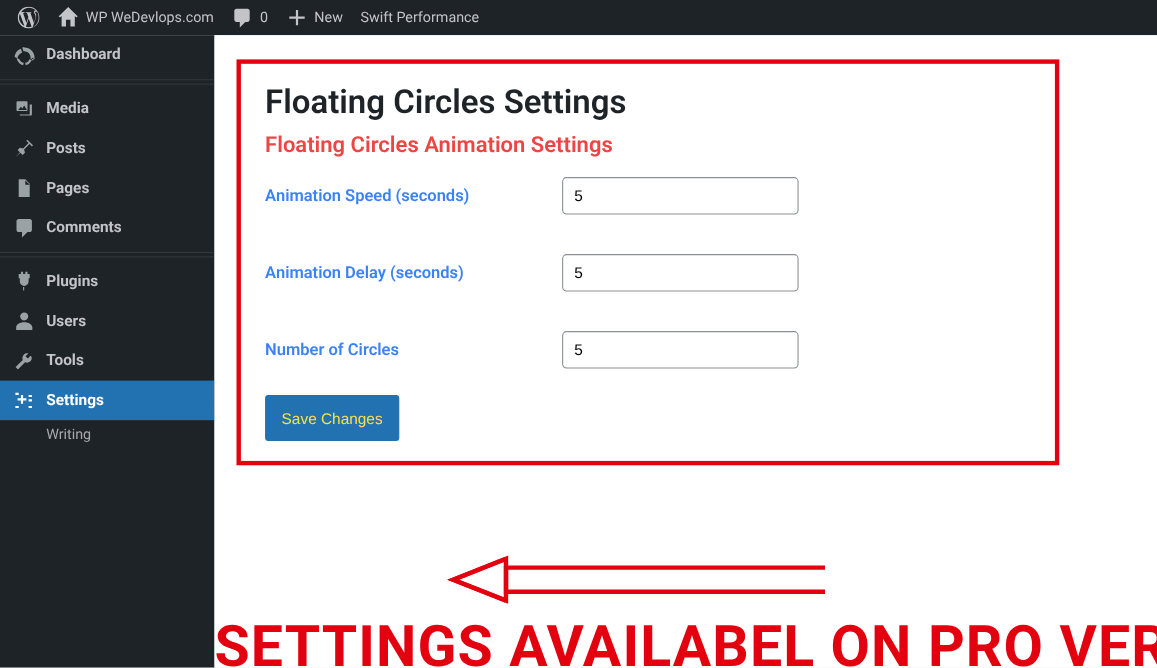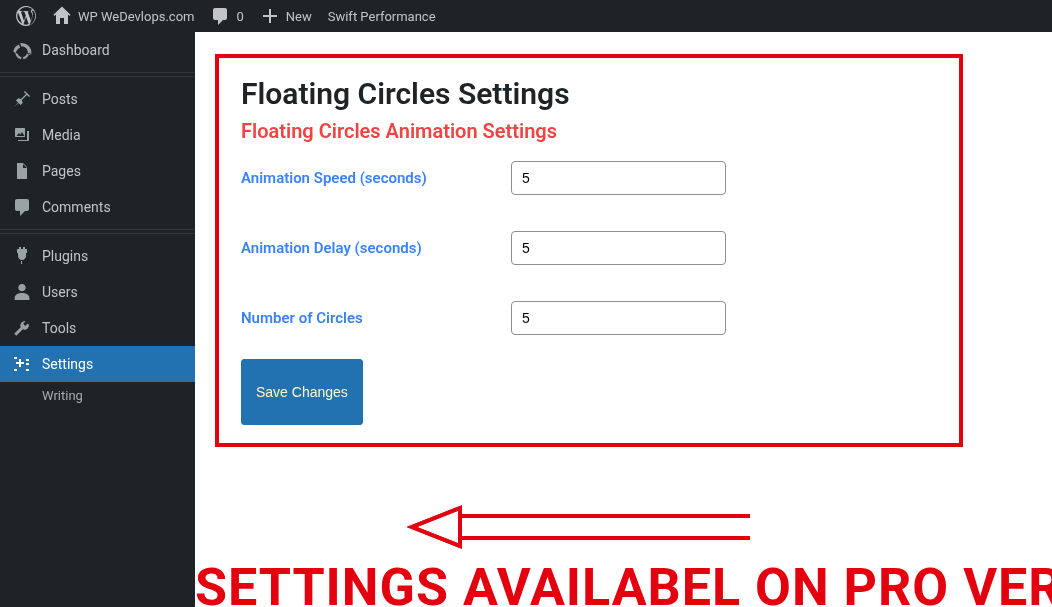--- a/index.html
+++ b/index.html
@@ -4,38 +4,38 @@
 <style>
   * { box-sizing: border-box; margin: 0; padding: 0; }
   body { font-family: -apple-system, BlinkMacSystemFont, "Segoe UI", Roboto, sans-serif; background: #f0f0f1; width: 1052px; height: 607px; overflow: hidden; position: relative; }
   
   .topbar { height: 32px; background: #1d2327; color: #c3c4c7; display: flex; align-items: center; font-size: 13px; padding-left: 8px; }
   .topbar .item { display: flex; align-items: center; padding: 16px 8px; height: 32px; cursor: pointer; }
   .topbar svg { fill: #c3c4c7; }
   .topbar .count { margin-left: 6px; }
   
   .sidebar { position: absolute; left: 0; top: 32px; bottom: 0; width: 195px; background: #1d2327; color: #c3c4c7; font-size: 14px; overflow: hidden; }
-  .sidebar .menu-item { display: flex; align-items: center; padding: 8px 12px; cursor: pointer; position: relative; }
+  .sidebar .menu-item { display: flex; align-items: center; padding: 8px 12px; cursor: pointer; position: relative; font-weight: bold; }
   .sidebar .menu-item.active { background: #2271b1; color: #fff; }
   .sidebar .menu-item.active::after { content: ""; position: absolute; right: -8px; top: 50%; transform: translateY(-50%); border: 8px solid transparent; border-right-color: #f0f0f1; }
   .sidebar .menu-item .icon { width: 20px; height: 20px; margin-right: 10px; display: flex; align-items: center; justify-content: center; }
   .sidebar .menu-item svg { fill: rgba(240,246,252,.6); }
   .sidebar .menu-item.active svg { fill: #fff; }
   .sidebar .submenu .sub-item { padding: 6px 12px 6px 42px; font-size: 13px; cursor: pointer; color: #c3c4c7; }
   .sidebar .submenu .sub-item:first-child { color: #a7aaad; }
   .sidebar .gap { height: 5px; border-top: 1px solid #32373c; border-bottom: 1px solid #32373c; margin: 4px 0; }
   
   .content { position: absolute; left: 195px; top: 32px; right: 0; bottom: 0; background: #fff; }
   .panel { margin: 22px 20px 0 20px; border: 4px solid #e3000f; padding: 18px 22px 18px 22px; width: 748px; background: #fff; }
   .panel h1 { font-size: 30px; font-weight: 600; color: #1d2327; margin-bottom: 8px; }
   .panel h2 { font-size: 20px; font-weight: 600; color: #ef4444; margin-bottom: 18px; }
   .form-row { display: flex; align-items: center; margin-bottom: 36px; }
   .form-row label { width: 270px; font-weight: 600; font-size: 15px; color: #3b82f6; }
   .form-row input { width: 215px; height: 34px; border: 1px solid #8c8f94; border-radius: 4px; padding: 0 10px; font-size: 14px; background: #fff; }
-  .save-btn { background: #2271b1; border: 1px solid #2271b1; color: #fef9c3; padding: 24px 14px; border-radius: 3px; font-size: 14px; cursor: pointer; }
+  .save-btn { background: #2271b1; border: 1px solid #2271b1; color: #fde047; padding: 12px 14px; border-radius: 3px; font-size: 14px; cursor: pointer; }
   
   .arrow-annot { position: absolute; left: 205px; top: 470px; pointer-events: none; }
   .big-text { position: absolute; left: 0; top: 525px; width: 1052px; font-size: 52px; font-weight: 700; color: #e3000f; letter-spacing: 1px; white-space: nowrap; pointer-events: none; }
 </style>
 </head>
 <body>
 
 <div class="topbar">
   <div class="item">
     <svg width="20" height="20" viewBox="0 0 20 20">
@@ -71,32 +71,32 @@
         <svg width="20" height="20" viewBox="0 0 20 20">
           <path d="M3.8 12.9c.5-2.4 2.1-4.3 4.3-5.1L7 4.4C3.9 5.5 1.6 8.4 1.3 11.8l2.5 1.1zm6.2-10c-.6 0-1.2.1-1.8.2l1.1 3.5c.2 0 .5-.1.7-.1 3.2 0 5.8 2.6 5.8 5.8 0 .3 0 .5-.1.8l3.5 1.1c.1-.6.2-1.2.2-1.9 0-5-4.1-9.1-9.1-9.1-.1 0-.2 0-.3 0zm-.4 14.2c-1.8-.3-3.3-1.6-3.9-3.3l-2.5-1.1c.4 3.2 2.7 5.8 5.8 6.6l.6-2.2zm8.7-2.2l-3.5-1.1c-.6 1.7-2.1 3-3.9 3.3l.6 2.2c3.1-.8 5.4-3.4 5.8-6.6l1-.2z"></path>
         </svg>
       </span>
     <span>Dashboard</span>
   </div>
   <div class="gap"></div>
   <div class="menu-item">
     <span class="icon">
         <svg width="20" height="20" viewBox="0 0 20 20">
+          <path d="M13 11V4c0-.6-.4-1-1-1H4c-.6 0-1 .4-1 1v7c0 .6.4 1 1 1h8c.6 0 1-.4 1-1zm-6-3l1.3 1.6L10 7l2.5 4h-8L7 8zm10-2v9c0 .6-.4 1-1 1H6v-1h9V6h2z"></path>
+        </svg>
+      </span>
+    <span>Media</span>
+  </div>
+  <div class="menu-item">
+    <span class="icon">
+        <svg width="20" height="20" viewBox="0 0 20 20">
           <path d="M12.9 2l-1 1 2.1 2.1-5 5-2.9-.8L4 11.4l2.1 2.1L2 18l4.5-4.1 2.1 2.1 2.1-2.1-.8-2.9 5-5L17 8.1l1-1z"></path>
         </svg>
       </span>
     <span>Posts</span>
-  </div>
-  <div class="menu-item">
-    <span class="icon">
-        <svg width="20" height="20" viewBox="0 0 20 20">
-          <path d="M13 11V4c0-.6-.4-1-1-1H4c-.6 0-1 .4-1 1v7c0 .6.4 1 1 1h8c.6 0 1-.4 1-1zm-6-3l1.3 1.6L10 7l2.5 4h-8L7 8zm10-2v9c0 .6-.4 1-1 1H6v-1h9V6h2z"></path>
-        </svg>
-      </span>
-    <span>Media</span>
   </div>
   <div class="menu-item">
     <span class="icon">
         <svg width="20" height="20" viewBox="0 0 20 20">
           <path d="M5 2h6l4 4v12H5V2zm6 1v4h4l-4-4zM7 5h3v1H7V5zm0 3h6v1H7V8zm0 3h6v1H7v-1zm0 3h6v1H7v-1z"></path>
         </svg>
       </span>
     <span>Pages</span>
   </div>
   <div class="menu-item">

